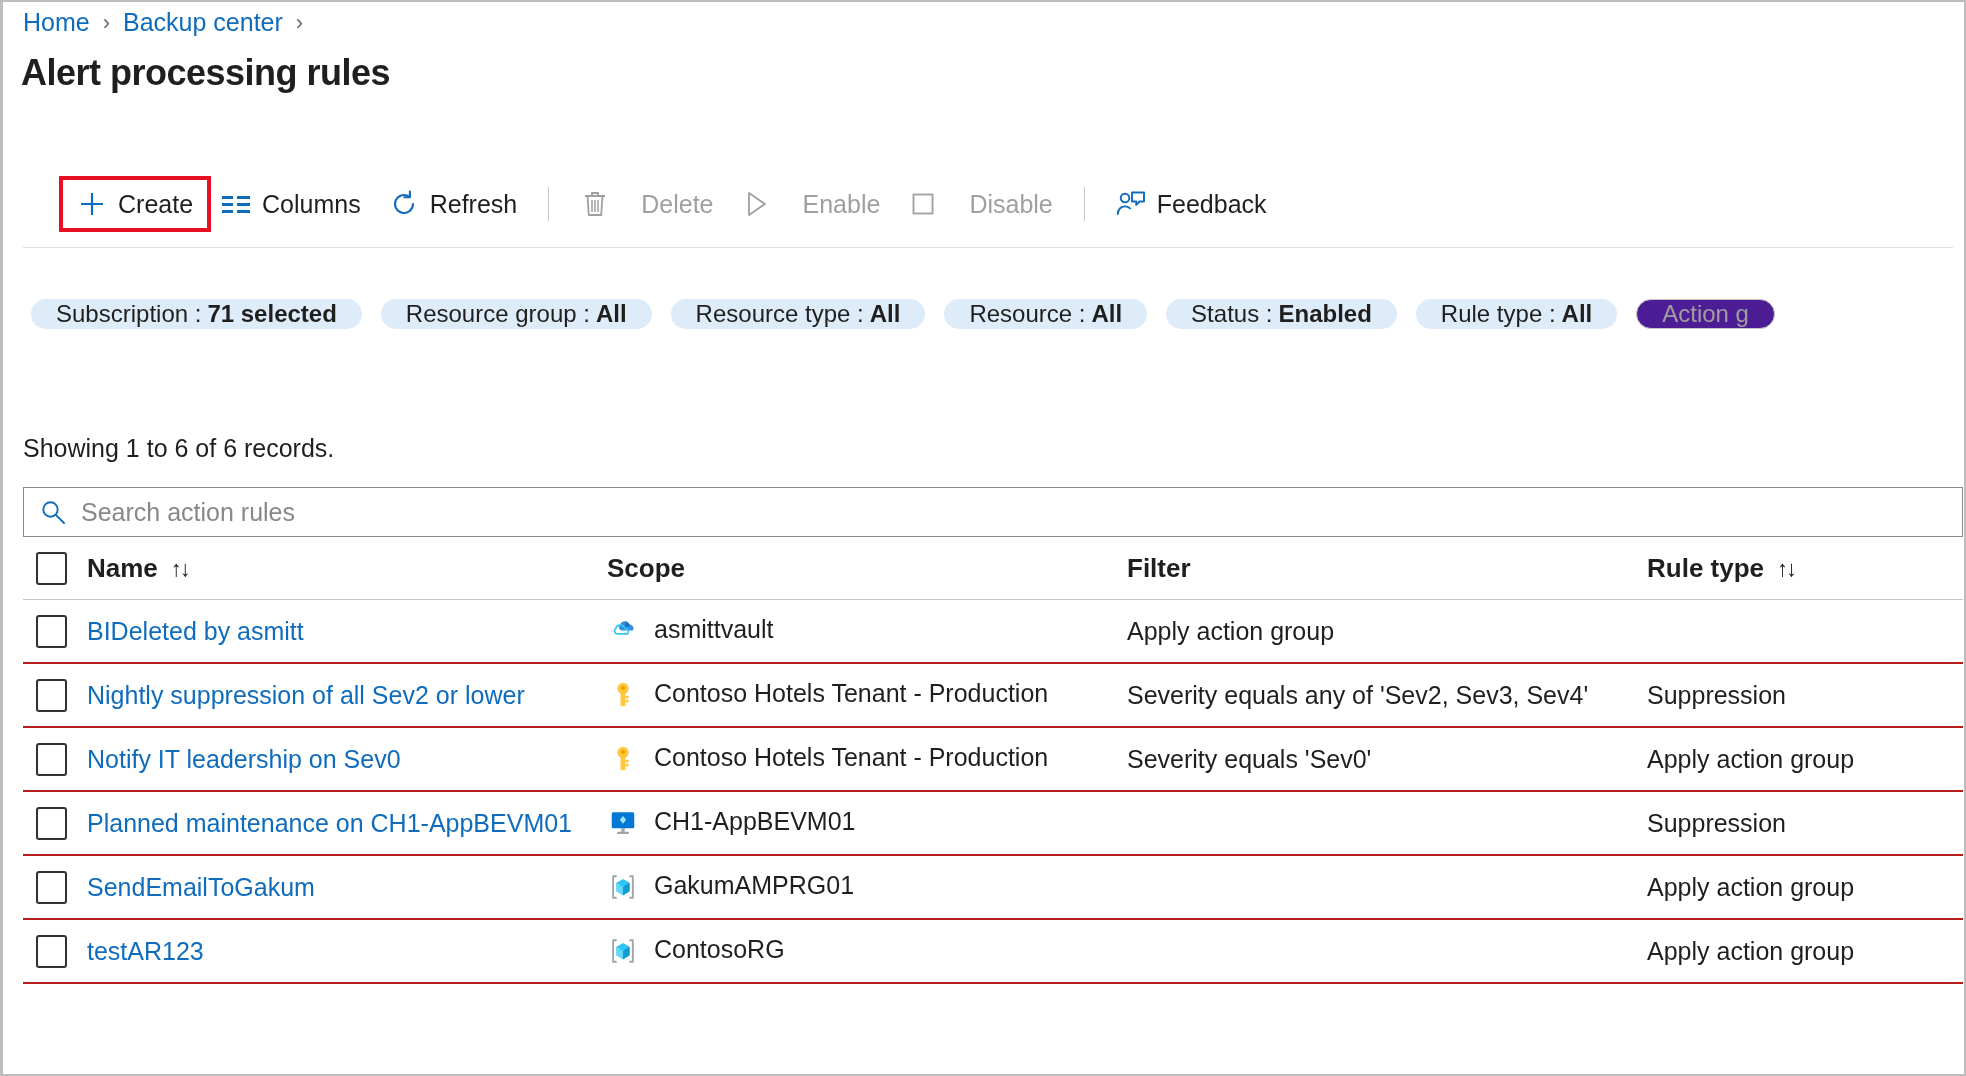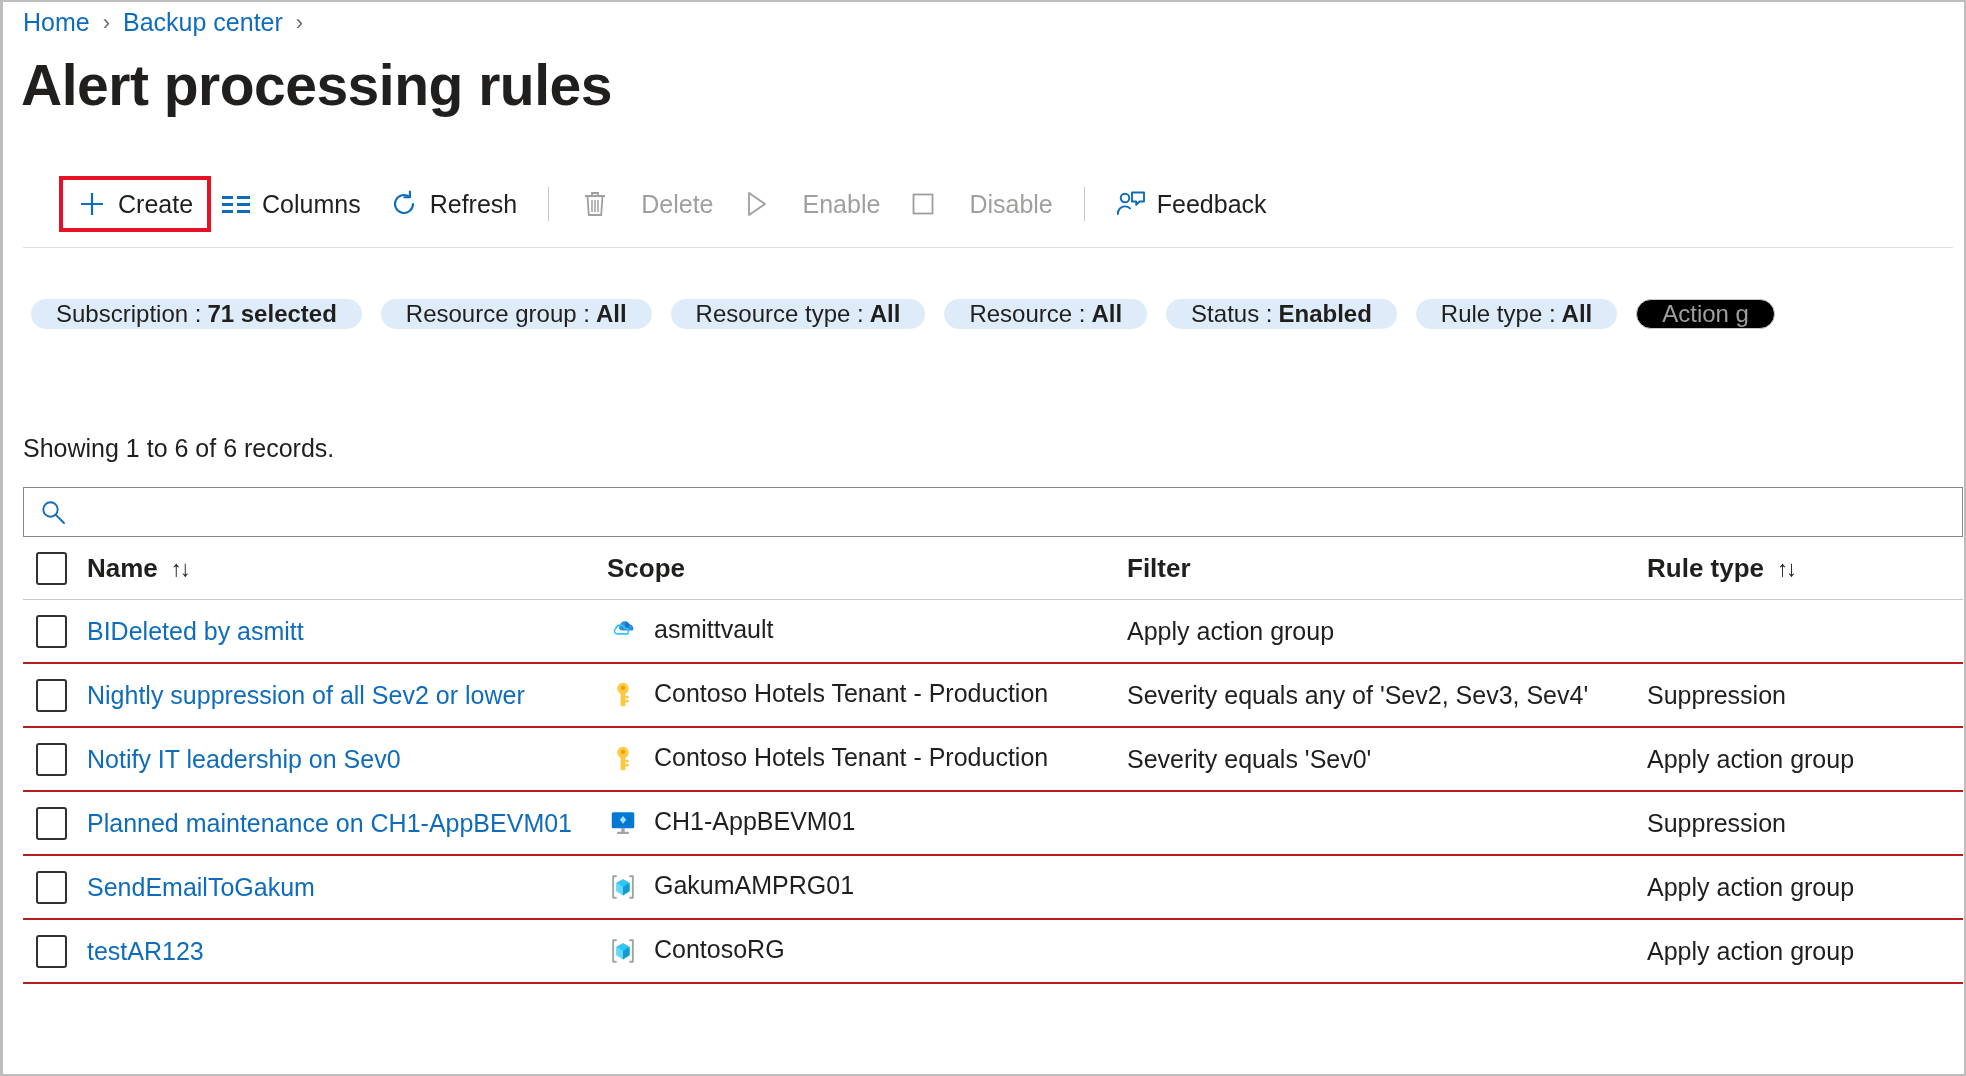--- a/index.html
+++ b/index.html
@@ -30,21 +30,21 @@
   .crumb-link { color: #0f6cbd; cursor: pointer; white-space: nowrap; }
   .crumb-sep {
     color: #6b6b6b; margin: 0 13px;
     font-size: 22px; font-weight: 300;
   }
 
   
   .page-title {
     position: absolute;
     left: 18px; top: 50px;
-    font-size: 57px;
+    font-size: 36px;
     font-weight: 700;
     letter-spacing: -0.5px;
     color: #201f1e;
   }
 
   
   .toolbar {
     position: absolute;
     left: 20px; top: 178px;
     display: flex; align-items: center;
@@ -93,21 +93,21 @@
     border-radius: 23px;
     background: #deecf9;
     font-size: 24px;
     color: #201f1e;
     white-space: nowrap;
     cursor: pointer;
   }
   .pill b { font-weight: 700; margin-left: 6px;}
   .pill .pl-label { font-weight: 400; }
   .pill.muted {
-    background: #000000;
+    background: #4c1d95;
     border: 1px solid #c8c6c4;
     color: #a19f9d;
   }
 
   
   .records {
     position: absolute;
     left: 20px; top: 432px;
     font-size: 25px;
     color: #201f1e;
@@ -317,20 +317,21 @@
 
   <div class="records">Showing 1 to 6 of 6 records.</div>
 
   <div class="search-box">
     <span style="display:flex;align-items:center;">
       <svg width="26" height="26" viewBox="0 0 26 26">
         <circle cx="10.5" cy="10.5" r="7.2" stroke="#0f6cbd" stroke-width="1.9" fill="none"></circle>
         <path d="M15.8 15.8L24 24" stroke="#0f6cbd" stroke-width="1.9" stroke-linecap="round"></path>
       </svg>
     </span>
+    <input class="search-input" type="text" placeholder="Search action rules" style="">
   </div>
 
   <div class="table">
 
     <div class="row header">
       <div class="cb">
         <div class="cb-box"></div>
       </div>
       <div class="c-name th">
         <span>Name</span>

